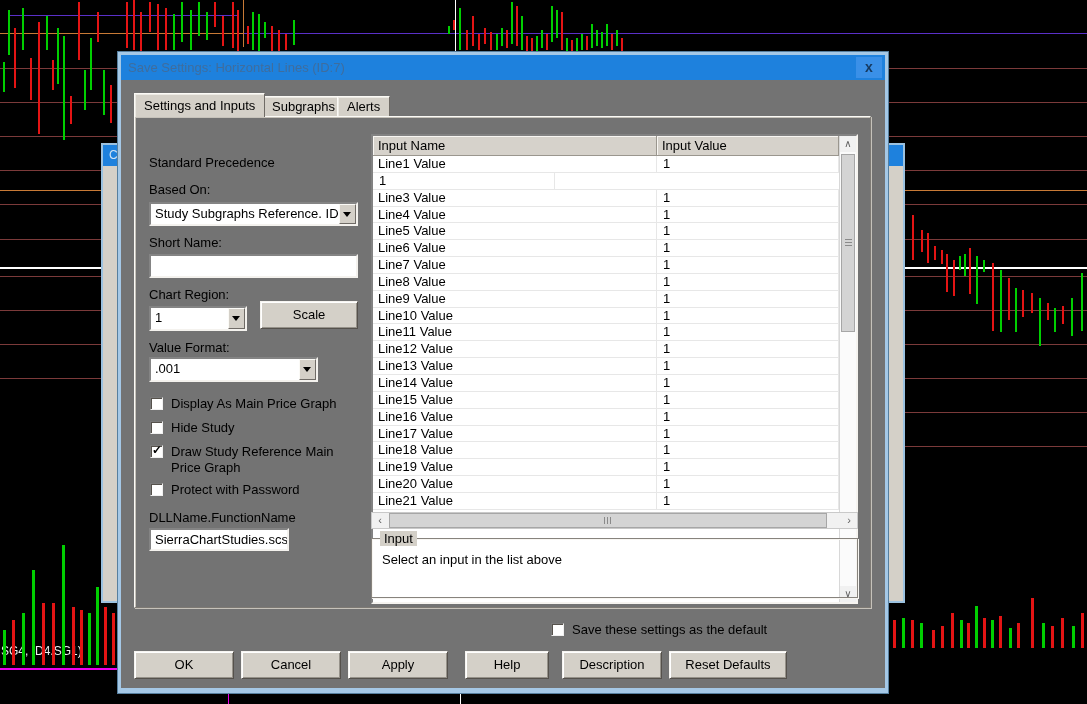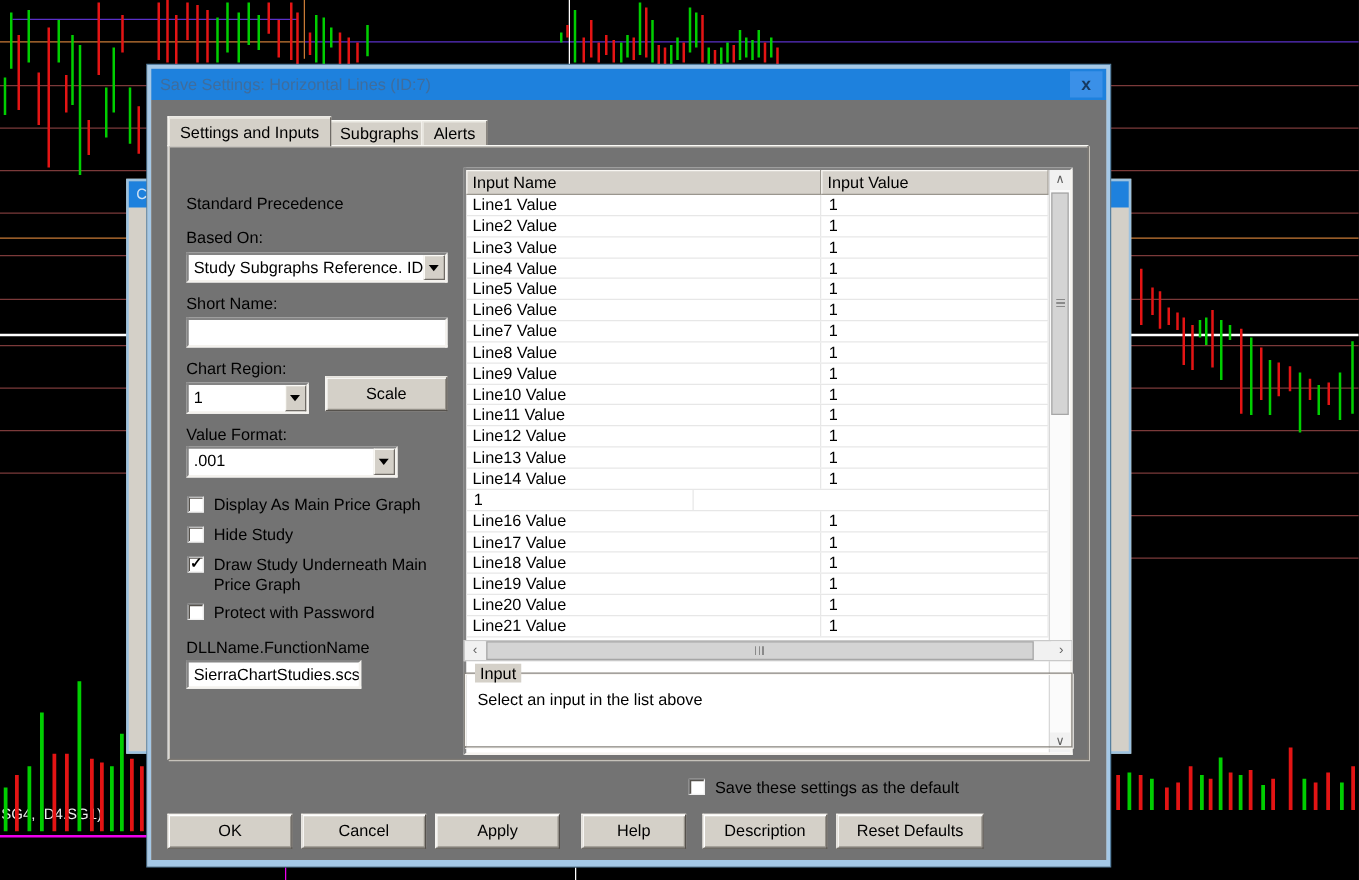--- a/index.html
+++ b/index.html
@@ -315,21 +315,21 @@
       <div class="cbrow" style="left:29px; top:316px;">
         <div class="cbbox"></div>
         <div class="cblabel">Display As Main Price Graph</div>
       </div>
       <div class="cbrow" style="left:29px; top:340px;">
         <div class="cbbox"></div>
         <div class="cblabel">Hide Study</div>
       </div>
       <div class="cbrow" style="left:29px; top:364px; width:200px;">
         <div class="cbbox checked"></div>
-        <div class="cblabel" style="width:172px;">Draw Study Underneath Main Price Graph</div>
+        <div class="cblabel" style="width:172px;">Draw Study Reference Main Price Graph</div>
       </div>
       <div class="cbrow" style="left:29px; top:402px;">
         <div class="cbbox"></div>
         <div class="cblabel">Protect with Password</div>
       </div>
 
       <div class="lbl" style="left:28px; top:430px;">DLLName.FunctionName</div>
       <div class="field" style="left:28px; top:448px; width:140px; height:23px;">
         <div class="val">SierraChartStudies.scs</div>
       </div>
@@ -338,21 +338,20 @@
         <div id="lv-header">
           <div class="hcell c1">Input Name</div>
           <div class="hcell c2">Input Value</div>
         </div>
         <div id="rows">
             <div class="lv-row">
               <div class="lv-c1">Line1 Value</div>
               <div class="lv-c2">1</div>
             </div>
             <div class="lv-row">
-              <div class="lv-c1">Line2 Value</div>
               <div class="lv-c2">1</div>
             </div>
             <div class="lv-row">
               <div class="lv-c1">Line3 Value</div>
               <div class="lv-c2">1</div>
             </div>
             <div class="lv-row">
               <div class="lv-c1">Line4 Value</div>
               <div class="lv-c2">1</div>
             </div>
@@ -390,20 +389,21 @@
             </div>
             <div class="lv-row">
               <div class="lv-c1">Line13 Value</div>
               <div class="lv-c2">1</div>
             </div>
             <div class="lv-row">
               <div class="lv-c1">Line14 Value</div>
               <div class="lv-c2">1</div>
             </div>
             <div class="lv-row">
+              <div class="lv-c1">Line15 Value</div>
               <div class="lv-c2">1</div>
             </div>
             <div class="lv-row">
               <div class="lv-c1">Line16 Value</div>
               <div class="lv-c2">1</div>
             </div>
             <div class="lv-row">
               <div class="lv-c1">Line17 Value</div>
               <div class="lv-c2">1</div>
             </div>

